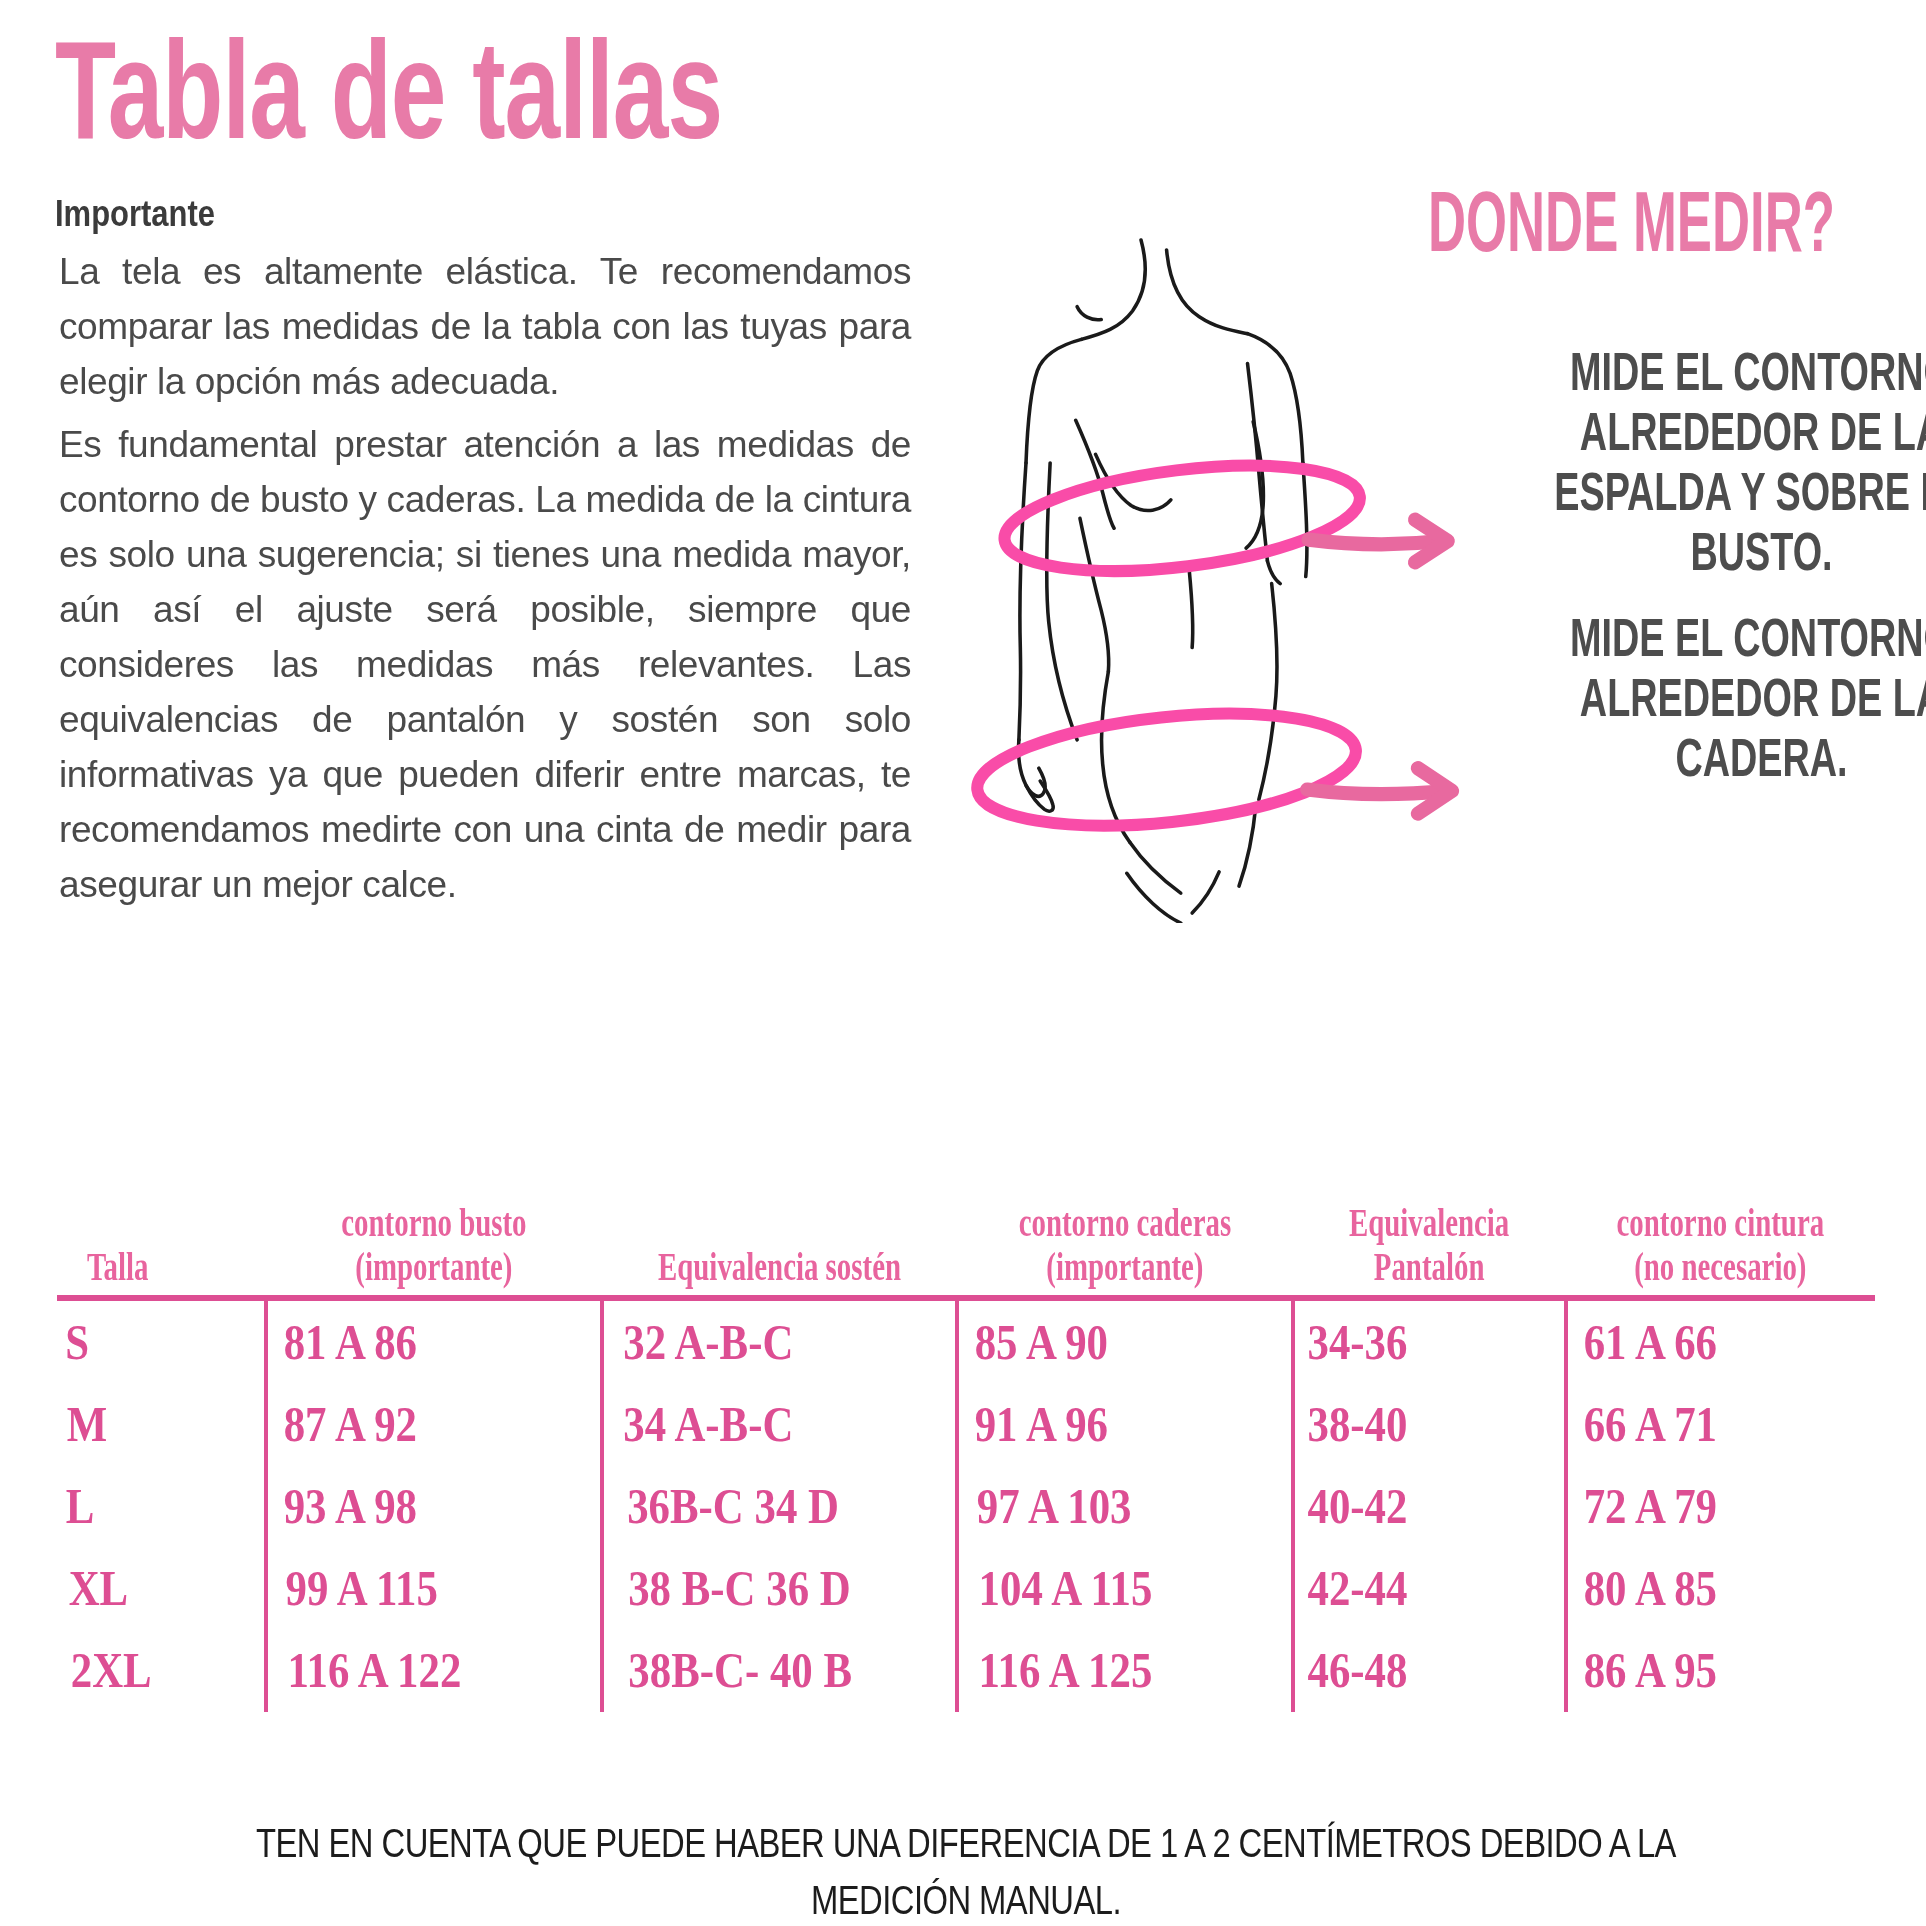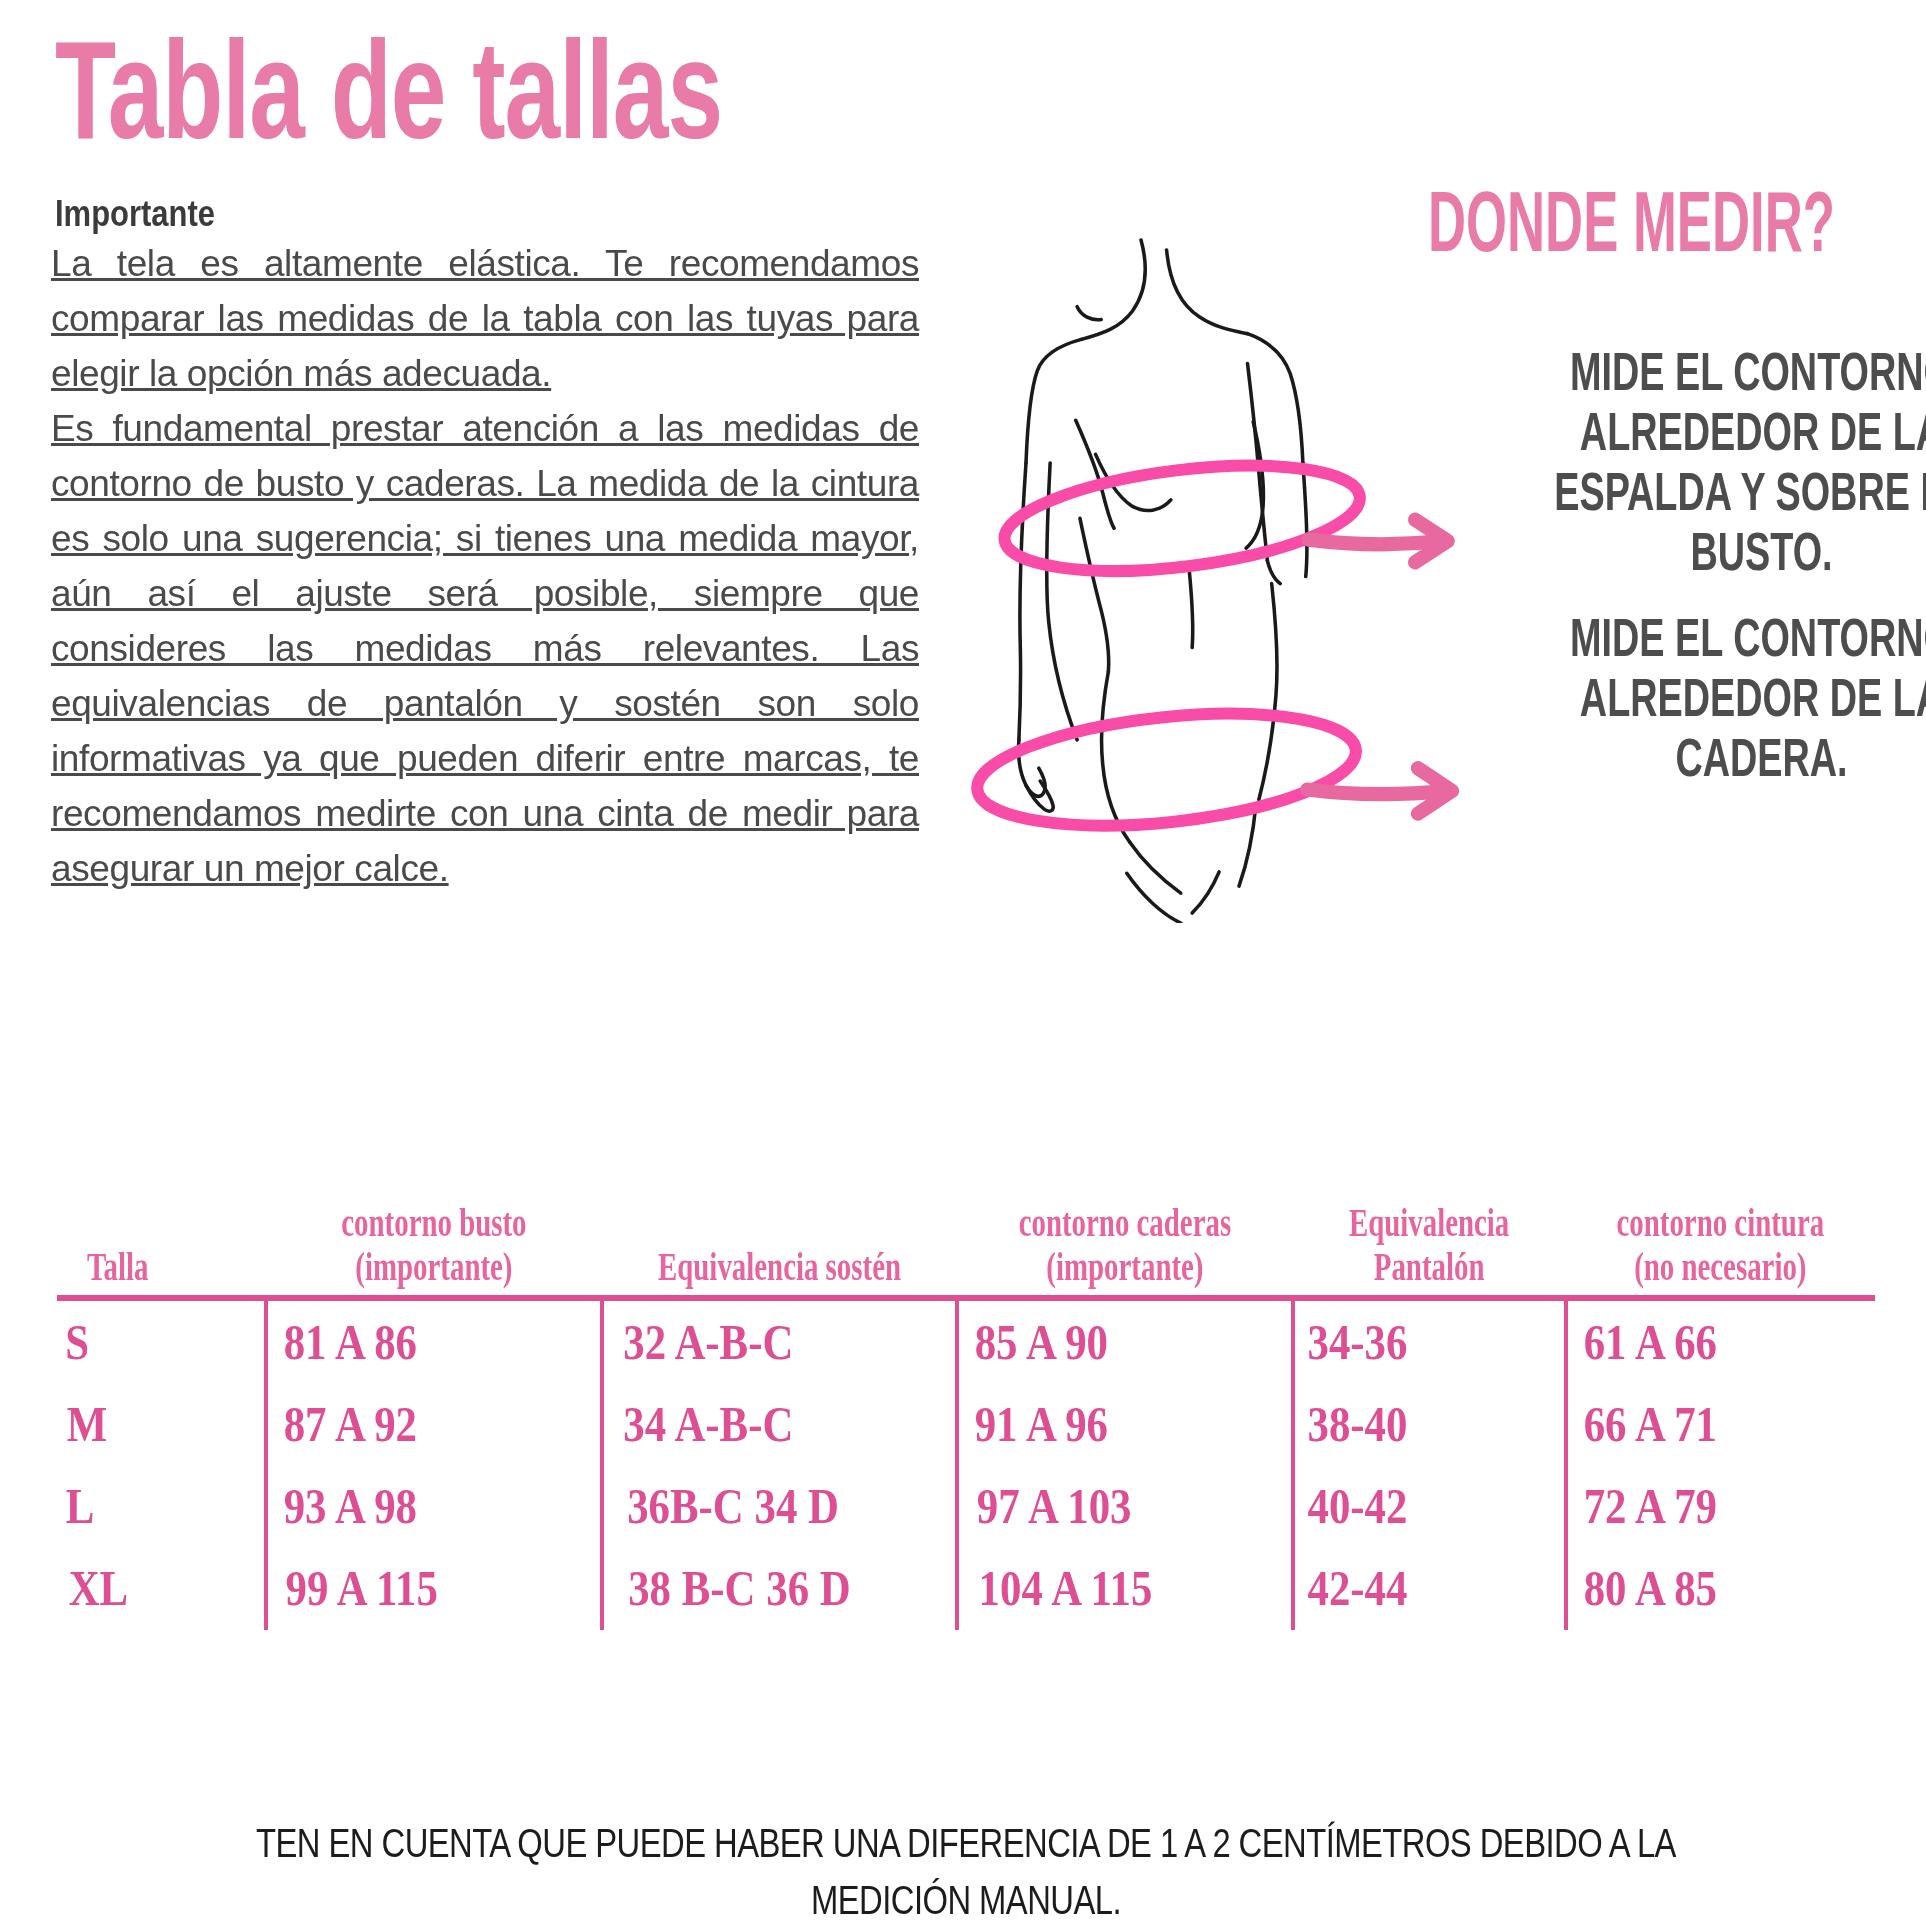--- a/index.html
+++ b/index.html
@@ -50,21 +50,21 @@
     top: 236px;
     width: 868px;
     font-family: "Liberation Sans", sans-serif;
     font-weight: 300;
     font-size: 37px;
     line-height: 55px;
     color: #4a4a4a;
     text-align: justify;
     letter-spacing: -0.4px;
   }
-  #body-copy p { margin: 0; text-decoration: underline; }
+  #body-copy p { margin: 8px; }
 
   
   #figure-illustration {
     position: absolute;
     left: 955px;
     top: 213px;
     width: 568px;
     height: 710px;
   }
 
@@ -292,18 +292,26 @@
         <td><span class="cell-scale">72 A 79</span></td>
       </tr>
       <tr>
         <td class="size-cell"><span class="cell-scale">XL</span></td>
         <td><span class="cell-scale">99 A 115</span></td>
         <td><span class="cell-scale">38 B-C 36 D</span></td>
         <td><span class="cell-scale">104 A 115</span></td>
         <td><span class="cell-scale">42-44</span></td>
         <td><span class="cell-scale">80 A 85</span></td>
       </tr>
+      <tr>
+        <td class="size-cell"><span class="cell-scale">2XL</span></td>
+        <td><span class="cell-scale">116 A 122</span></td>
+        <td><span class="cell-scale">38B-C- 40 B</span></td>
+        <td><span class="cell-scale">116 A 125</span></td>
+        <td><span class="cell-scale">46-48</span></td>
+        <td><span class="cell-scale">86 A 95</span></td>
+      </tr>
     </tbody>
   </table>
 </div>
 
 <div id="footer-note"><span>TEN EN CUENTA QUE PUEDE HABER UNA DIFERENCIA DE 1 A 2 CENTÍMETROS DEBIDO A LA MEDICIÓN MANUAL.</span></div>
 
 
 </body></html>

